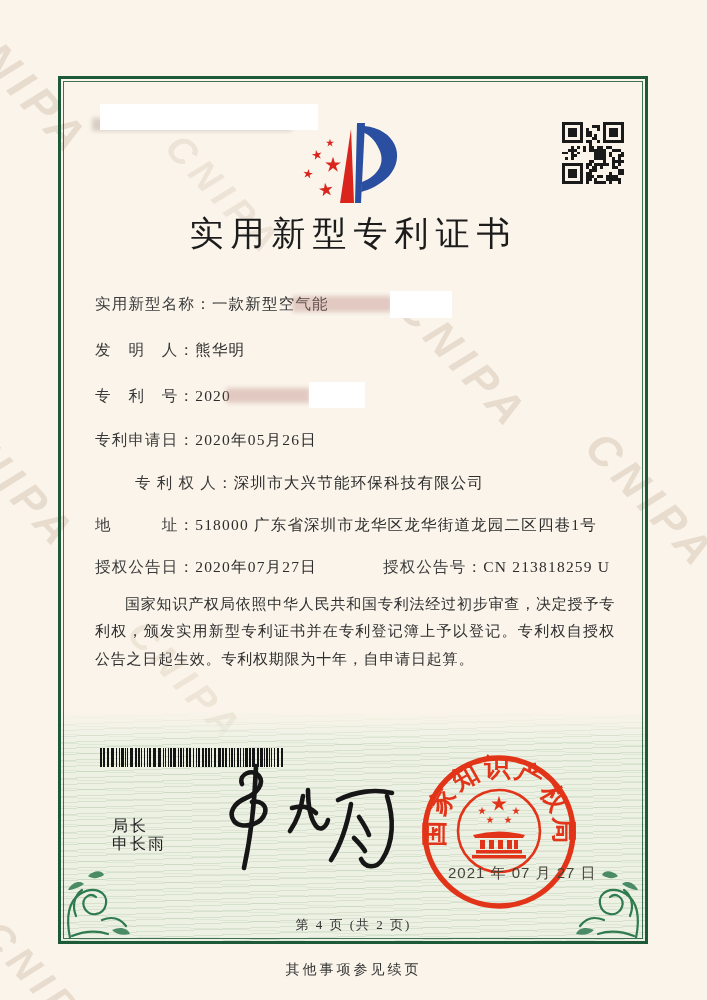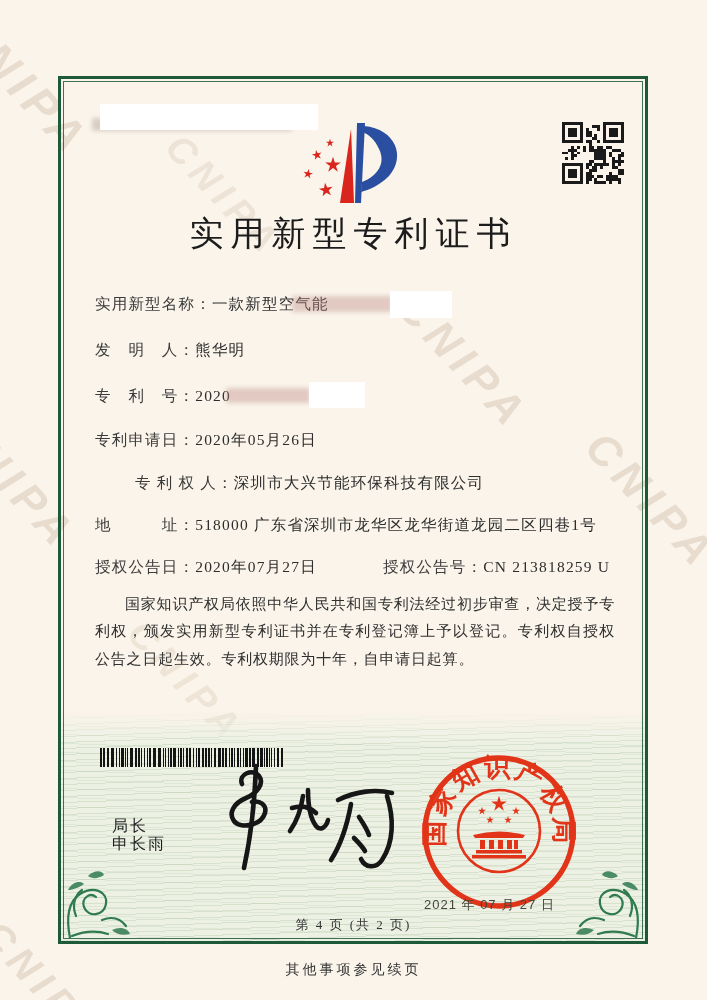--- a/index.html
+++ b/index.html
@@ -48,22 +48,22 @@
   
   .bodytext{
     left:95px;top:591px;width:520px;font-size:15px;line-height:1.82;
     color:#2f2f2f;letter-spacing:0.8px;text-align:justify;
   }
   .bodytext p{margin:0;text-indent:2em;}
   
   .signer{left:112px;font-size:16px;color:#1f1f1f;letter-spacing:2px;}
   
   .sealdate{
-    left:424px;top:864px;font-size:13px;color:#44443a;letter-spacing:1px;
-    white-space:nowrap;z-index:6;font-family:"Liberation Sans",sans-serif;margin-top:32px;
+    left:448px;top:864px;font-size:15px;color:#44443a;letter-spacing:1px;
+    white-space:nowrap;z-index:6;font-family:"Liberation Sans",sans-serif;
   }
   .pagenum{left:0;top:916px;width:707px;text-align:center;font-size:13px;color:#333;letter-spacing:2px;z-index:6;}
   .footnote{left:0;top:961px;width:707px;text-align:center;font-size:14px;color:#333;letter-spacing:3px;z-index:4;}
   svg{display:block;}
 </style>
 </head>
 <body>
 
 <div class="wm" style="left:-18px;top:2px;font-size:46px;">CNIPA</div>
 <div class="wm" style="left:188px;top:126px;font-size:38px;color:rgba(203,182,160,0.28);">CNIPA</div>

